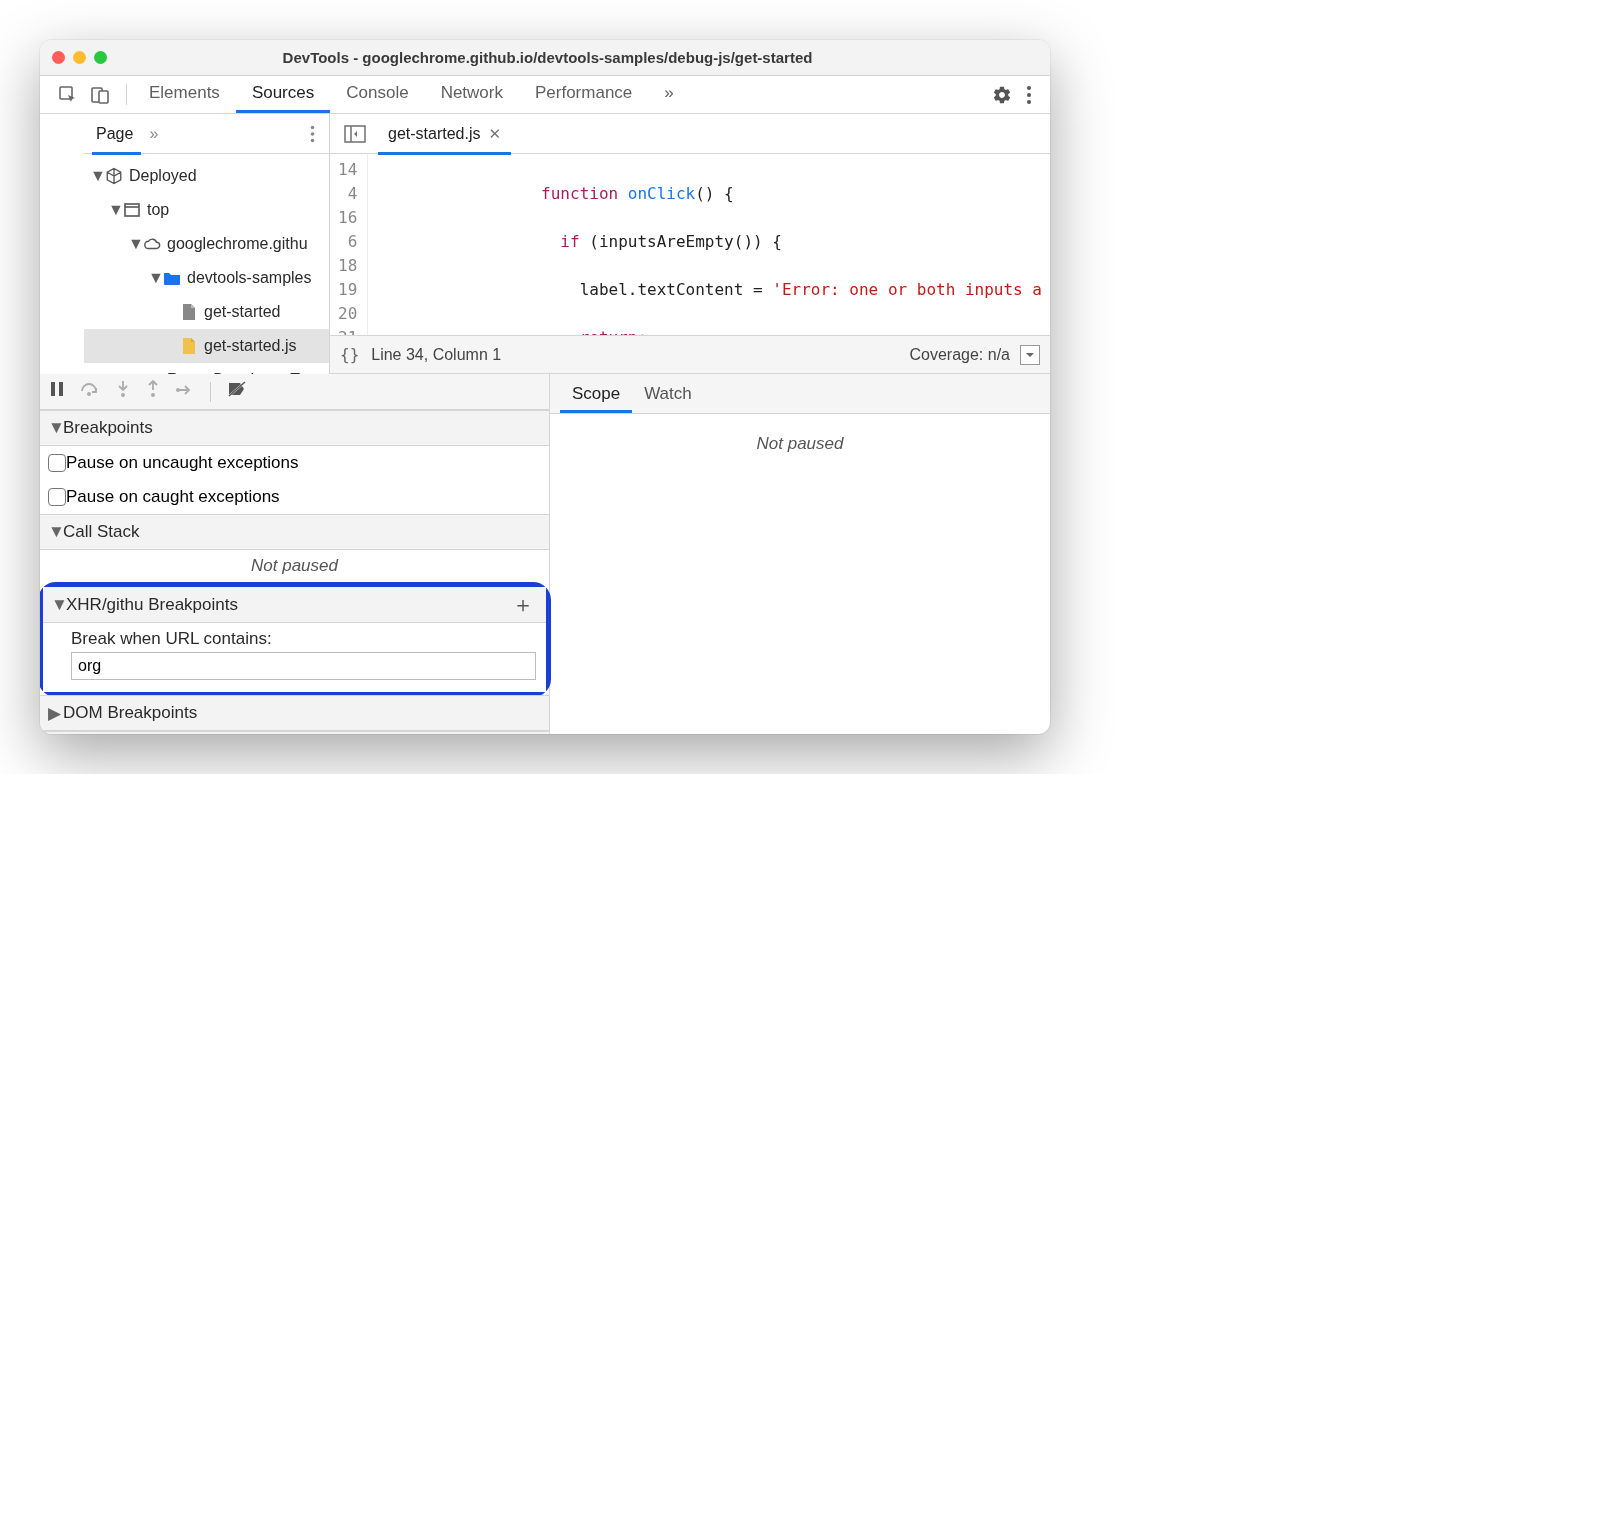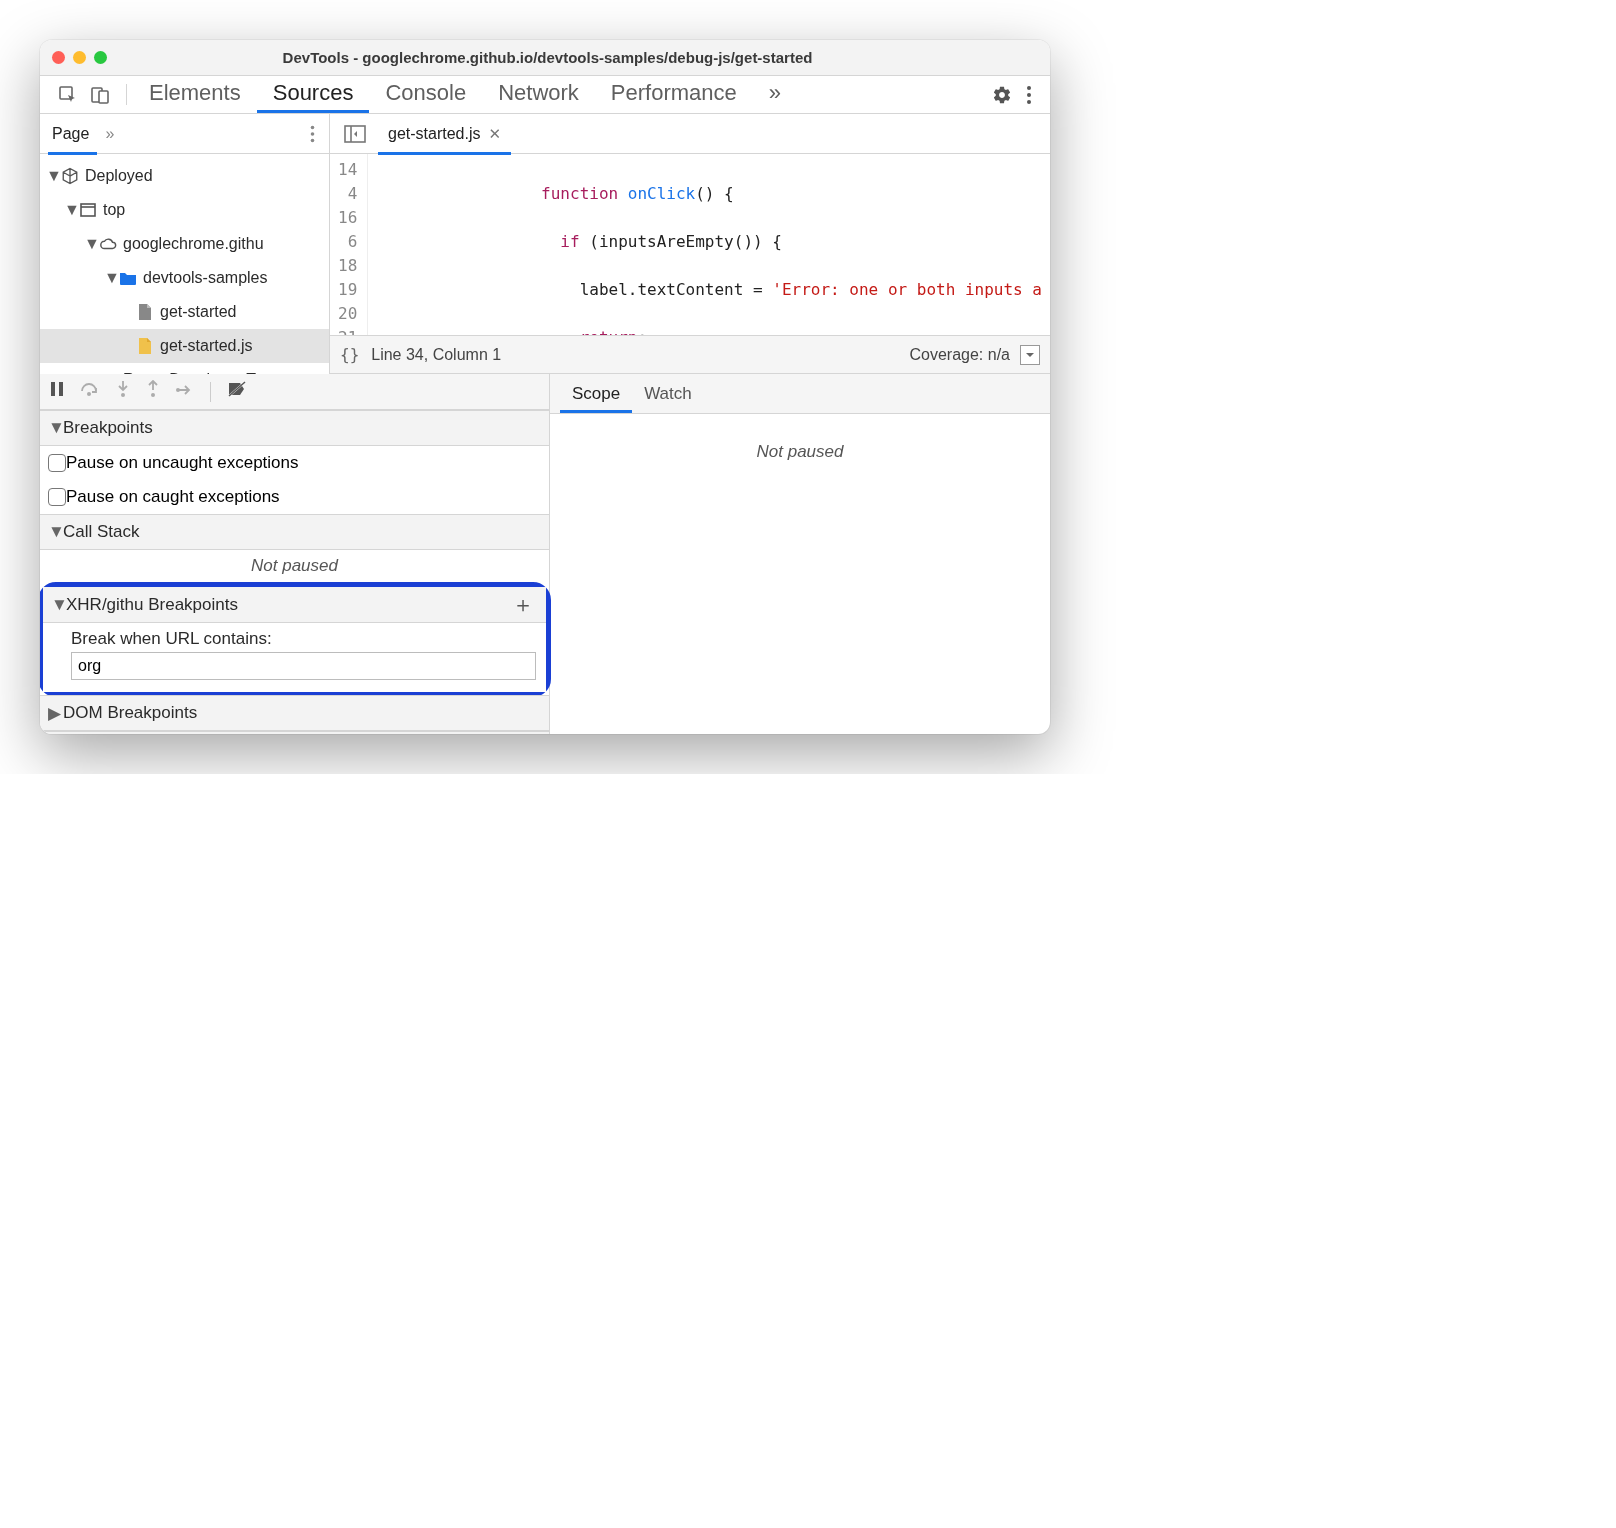--- a/index.html
+++ b/index.html
@@ -35,36 +35,36 @@
   display:flex;
   align-items:stretch;
   padding: 0 8px;
   background:#fff;
 }
 .tabs-left-icons { display:flex; align-items:center; gap:12px; padding:0 10px; }
 .vdiv { width:1px; background:#d5d5d5; margin:8px 6px; }
 .tabs-list { display:flex; align-items:stretch; gap:0px; }
 .tab-item {
   display:flex; align-items:center; padding:0 16px;
-  font-size:22px; color:#5f5f5f; cursor:pointer;
+  font-size:17px; color:#5f5f5f; cursor:pointer;
   border-bottom: 3px solid transparent;
 }
 .tab-item.active { color:#222; font-weight:500; border-bottom-color:#1a73e8; }
 .tabs-spacer { flex:1; }
 .tabs-right { display:flex; align-items:center; gap:14px; padding:0 10px; }
 .icon { display:inline-flex; align-items:center; justify-content:center; }
 .icon svg { display:block; }
 
 .body-grid {
   display:grid;
   grid-template-columns: 290px 1fr;
   grid-template-rows: 260px 1fr;
   height: 620px;
 }
-.left-col { display:flex; flex-direction:column; border-right:1px solid #d5d5d5; }
+.left-col { display:flex; flex-direction:column; border-right:1px solid #d5d5d5;padding-left:44px; }
 .editor-col { display:flex; flex-direction:column; border-bottom:1px solid #d5d5d5; }
 
 .page-header {
   height:40px; border-bottom:1px solid #d5d5d5;
   display:flex; align-items:center; padding:0 8px; background:#fff;
 }
 .page-tab { font-size:16px; color:#222; padding:0 8px 0 4px; display:flex; align-items:center; height:100%; border-bottom:3px solid #1a73e8; margin-top:3px; }
 .chev-more { color:#888; margin-left:8px; }
 .ph-spacer { flex:1; }
 .ph-kebab { color:#888; padding:0 6px; }
@@ -101,21 +101,21 @@
 }
 .cf-spacer { flex:1; }
 .cf-box { width:20px; height:20px; border:1px solid #999; margin-left:10px; display:flex; align-items:center; justify-content:center; background:#fff; }
 
 .bottom-row {
   grid-column: 1 / 3;
   display:grid;
   grid-template-columns: 510px 1fr;
 }
 .debug-left { border-right:1px solid #d5d5d5; display:flex; flex-direction:column; font-size:17px; }
-.debug-right { display:flex; flex-direction:column;gap:8px; }
+.debug-right { display:flex; flex-direction:column; }
 
 .dbg-toolbar { height:36px; background:#f5f5f5; border-bottom:1px solid #d5d5d5; display:flex; align-items:center; padding:0 10px; gap:16px; }
 .dbg-toolbar .ico { color:#666; }
 
 .section-hdr {
   height:36px; background:#f3f3f3; border-bottom:1px solid #d5d5d5; border-top:1px solid #d5d5d5;
   display:flex; align-items:center; padding:0 8px; color:#2b2b2b; font-size:17px; cursor:default;
 }
 .section-hdr .tw { color:#666; }
 .section-body { background:#fff; }

